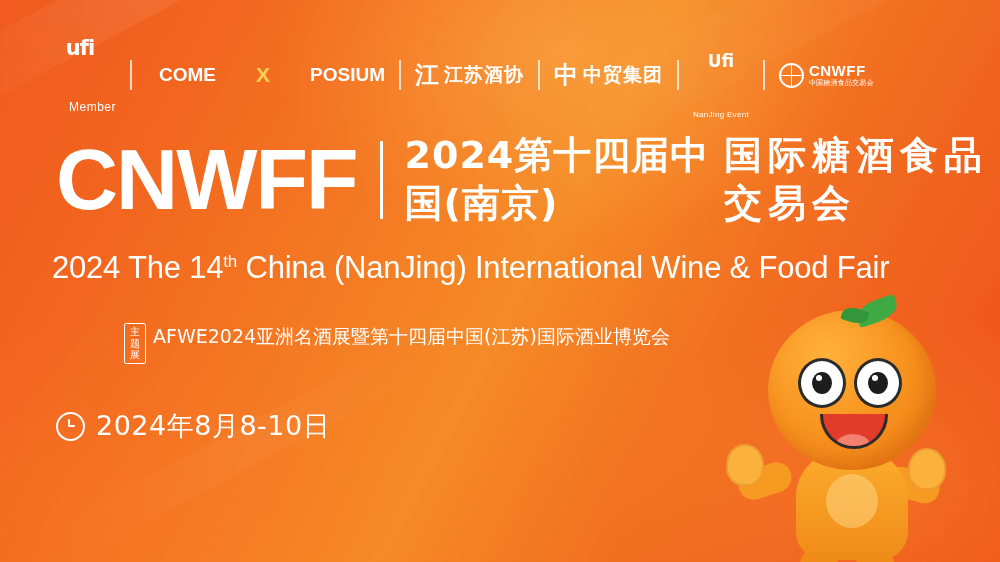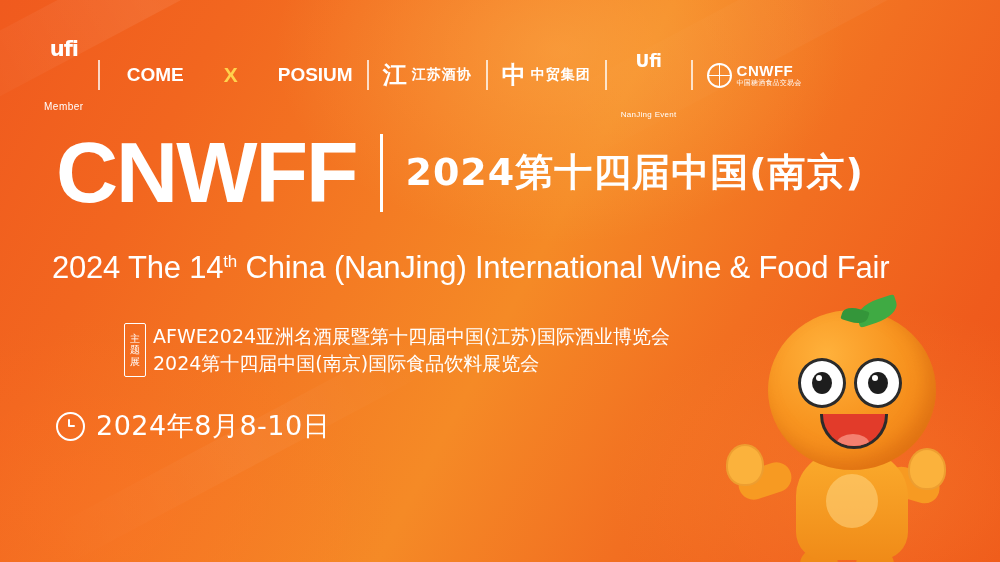--- a/index.html
+++ b/index.html
@@ -61,24 +61,25 @@
     line-height: 1;
   }
   .ufi-logo .ufi-main {
     font-size: 21px;
     font-weight: bold;
     color: #ffffff;
     letter-spacing: -1px;
     font-family: "DejaVu Sans", sans-serif;
   }
   .ufi-logo .ufi-sub {
-    font-size: 10px;
+    font-size: 12px;
     color: #ffffff;
     letter-spacing: 0.5px;
     margin-top: 2px;
+    margin-left: 25px;
   }
   .comex {
     font-size: 19px;
     font-weight: bold;
     color: #ffffff;
     letter-spacing: 0px;
     font-family: "Liberation Sans", sans-serif;
     margin-left: 13px;
   }
   .comex .x {
@@ -91,21 +92,21 @@
     gap: 5px;
   }
   .cn-mark {
     font-size: 24px;
     color: #ffffff;
     font-weight: bold;
     font-family: "DejaVu Sans", sans-serif;
     line-height: 1;
   }
   .cn-text {
-    font-size: 14px;
+    font-size: 19px;
     color: #ffffff;
     font-weight: bold;
     letter-spacing: 1px;
   }
   .ufi-approved {
     display: flex;
     flex-direction: column;
     align-items: center;
     line-height: 1.05;
   }
@@ -509,34 +510,34 @@
       </span>
     </div>
 
   </div>
 
   <div class="maintitle">
     <div class="brand">CNWFF</div>
     <div class="title-divider"></div>
     <div class="cn-title">
       <div class="line">2024第十四届中国(南京)</div>
+      <div class="line line2">国际糖酒食品交易会</div>
     </div>
   </div>
 
   <div class="en-subtitle"><span>2024 The 14</span><sup>th</sup><span> China (NanJing) International Wine &amp; Food Fair</span></div>
 
   <div class="subexh">
     <div class="subexh-tag">
       <span>主</span>
       <span>题</span>
       <span>展</span>
     </div>
     <div class="subexh-lines">
       <div class="sline">AFWE2024亚洲名酒展暨第十四届中国(江苏)国际酒业博览会</div>
-      <div class="sline">2024第十四届中国(南京)国际食品饮料展览会</div>
     </div>
   </div>
 
   <div class="inforow">
     <div class="info-item">
       <span class="icon-clock"></span>
       <span class="info-text">2024年8月8-10日</span>
     </div>
     <div class="info-gap"></div>
   </div>

